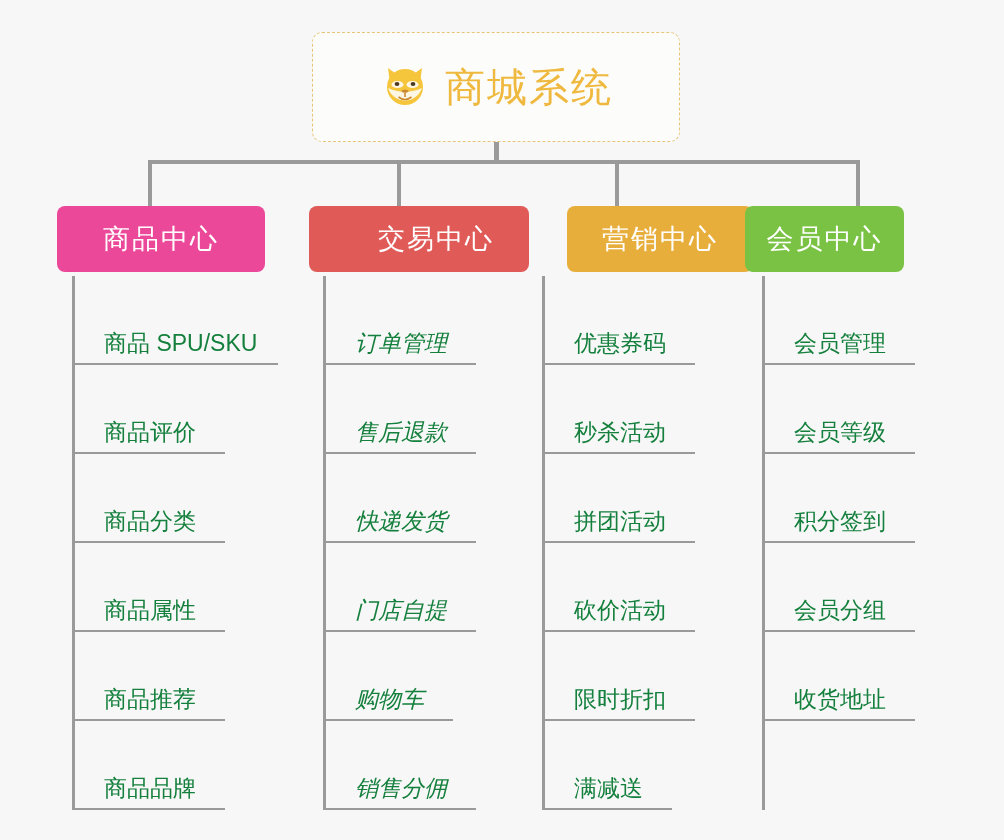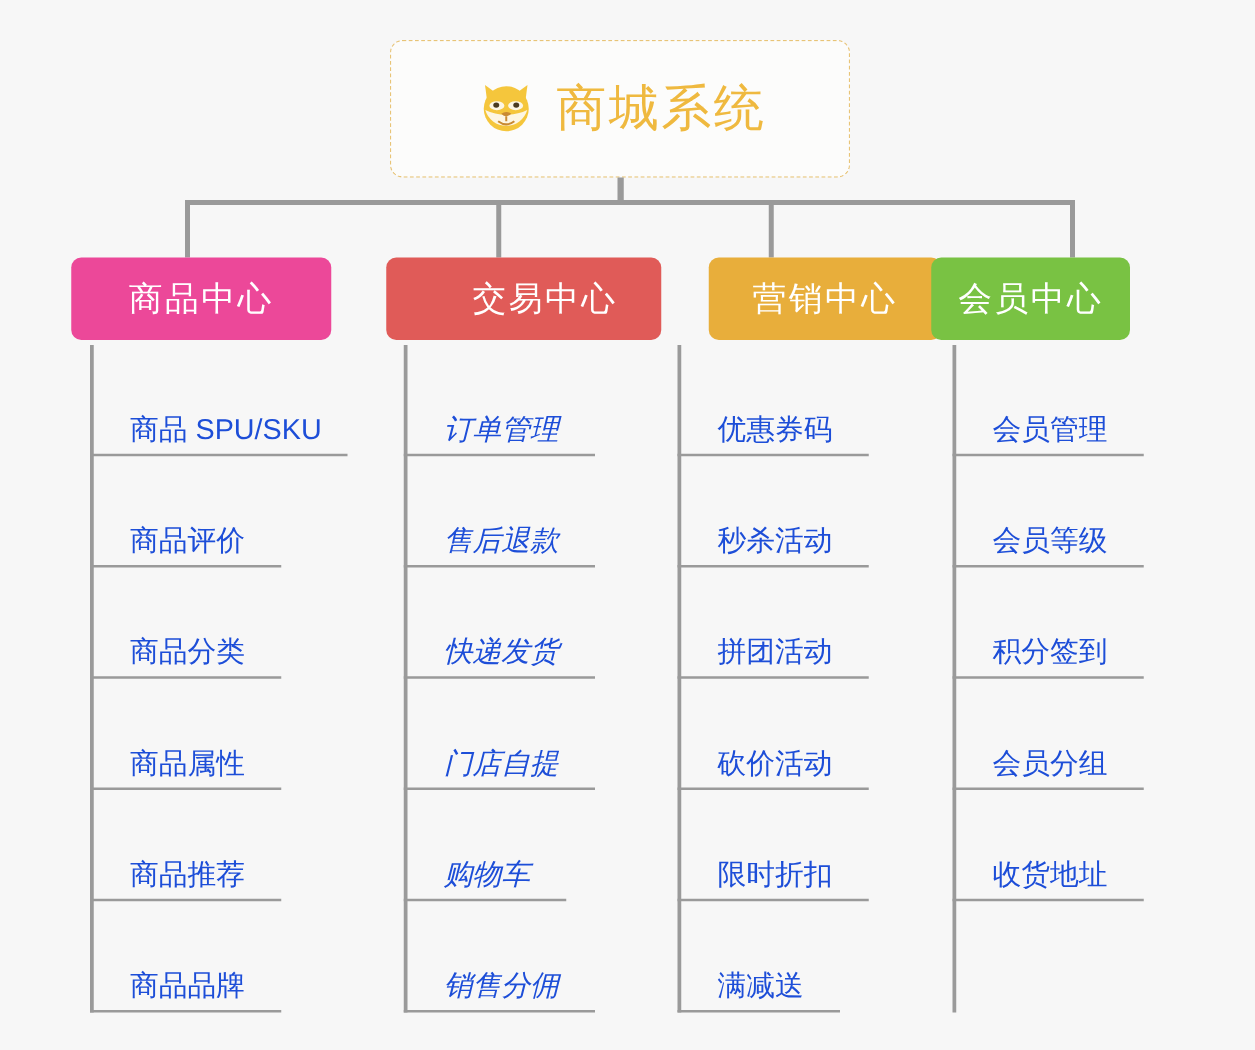--- a/index.html
+++ b/index.html
@@ -85,21 +85,21 @@
   .leaf-item {
     position: relative;
     height: 89px;
     box-sizing: border-box;
     display: flex;
     align-items: flex-end;
     padding-left: 32px;
   }
   .leaf-label {
     font-size: 23px;
-    color: #1d4ed8;
+    color: #15803d;
     line-height: 1;
     padding-bottom: 10px;
     white-space: nowrap;
     position: relative;
     z-index: 2;
   }
   .leaf-rule {
     position: absolute;
     left: 0;
     bottom: 0;

